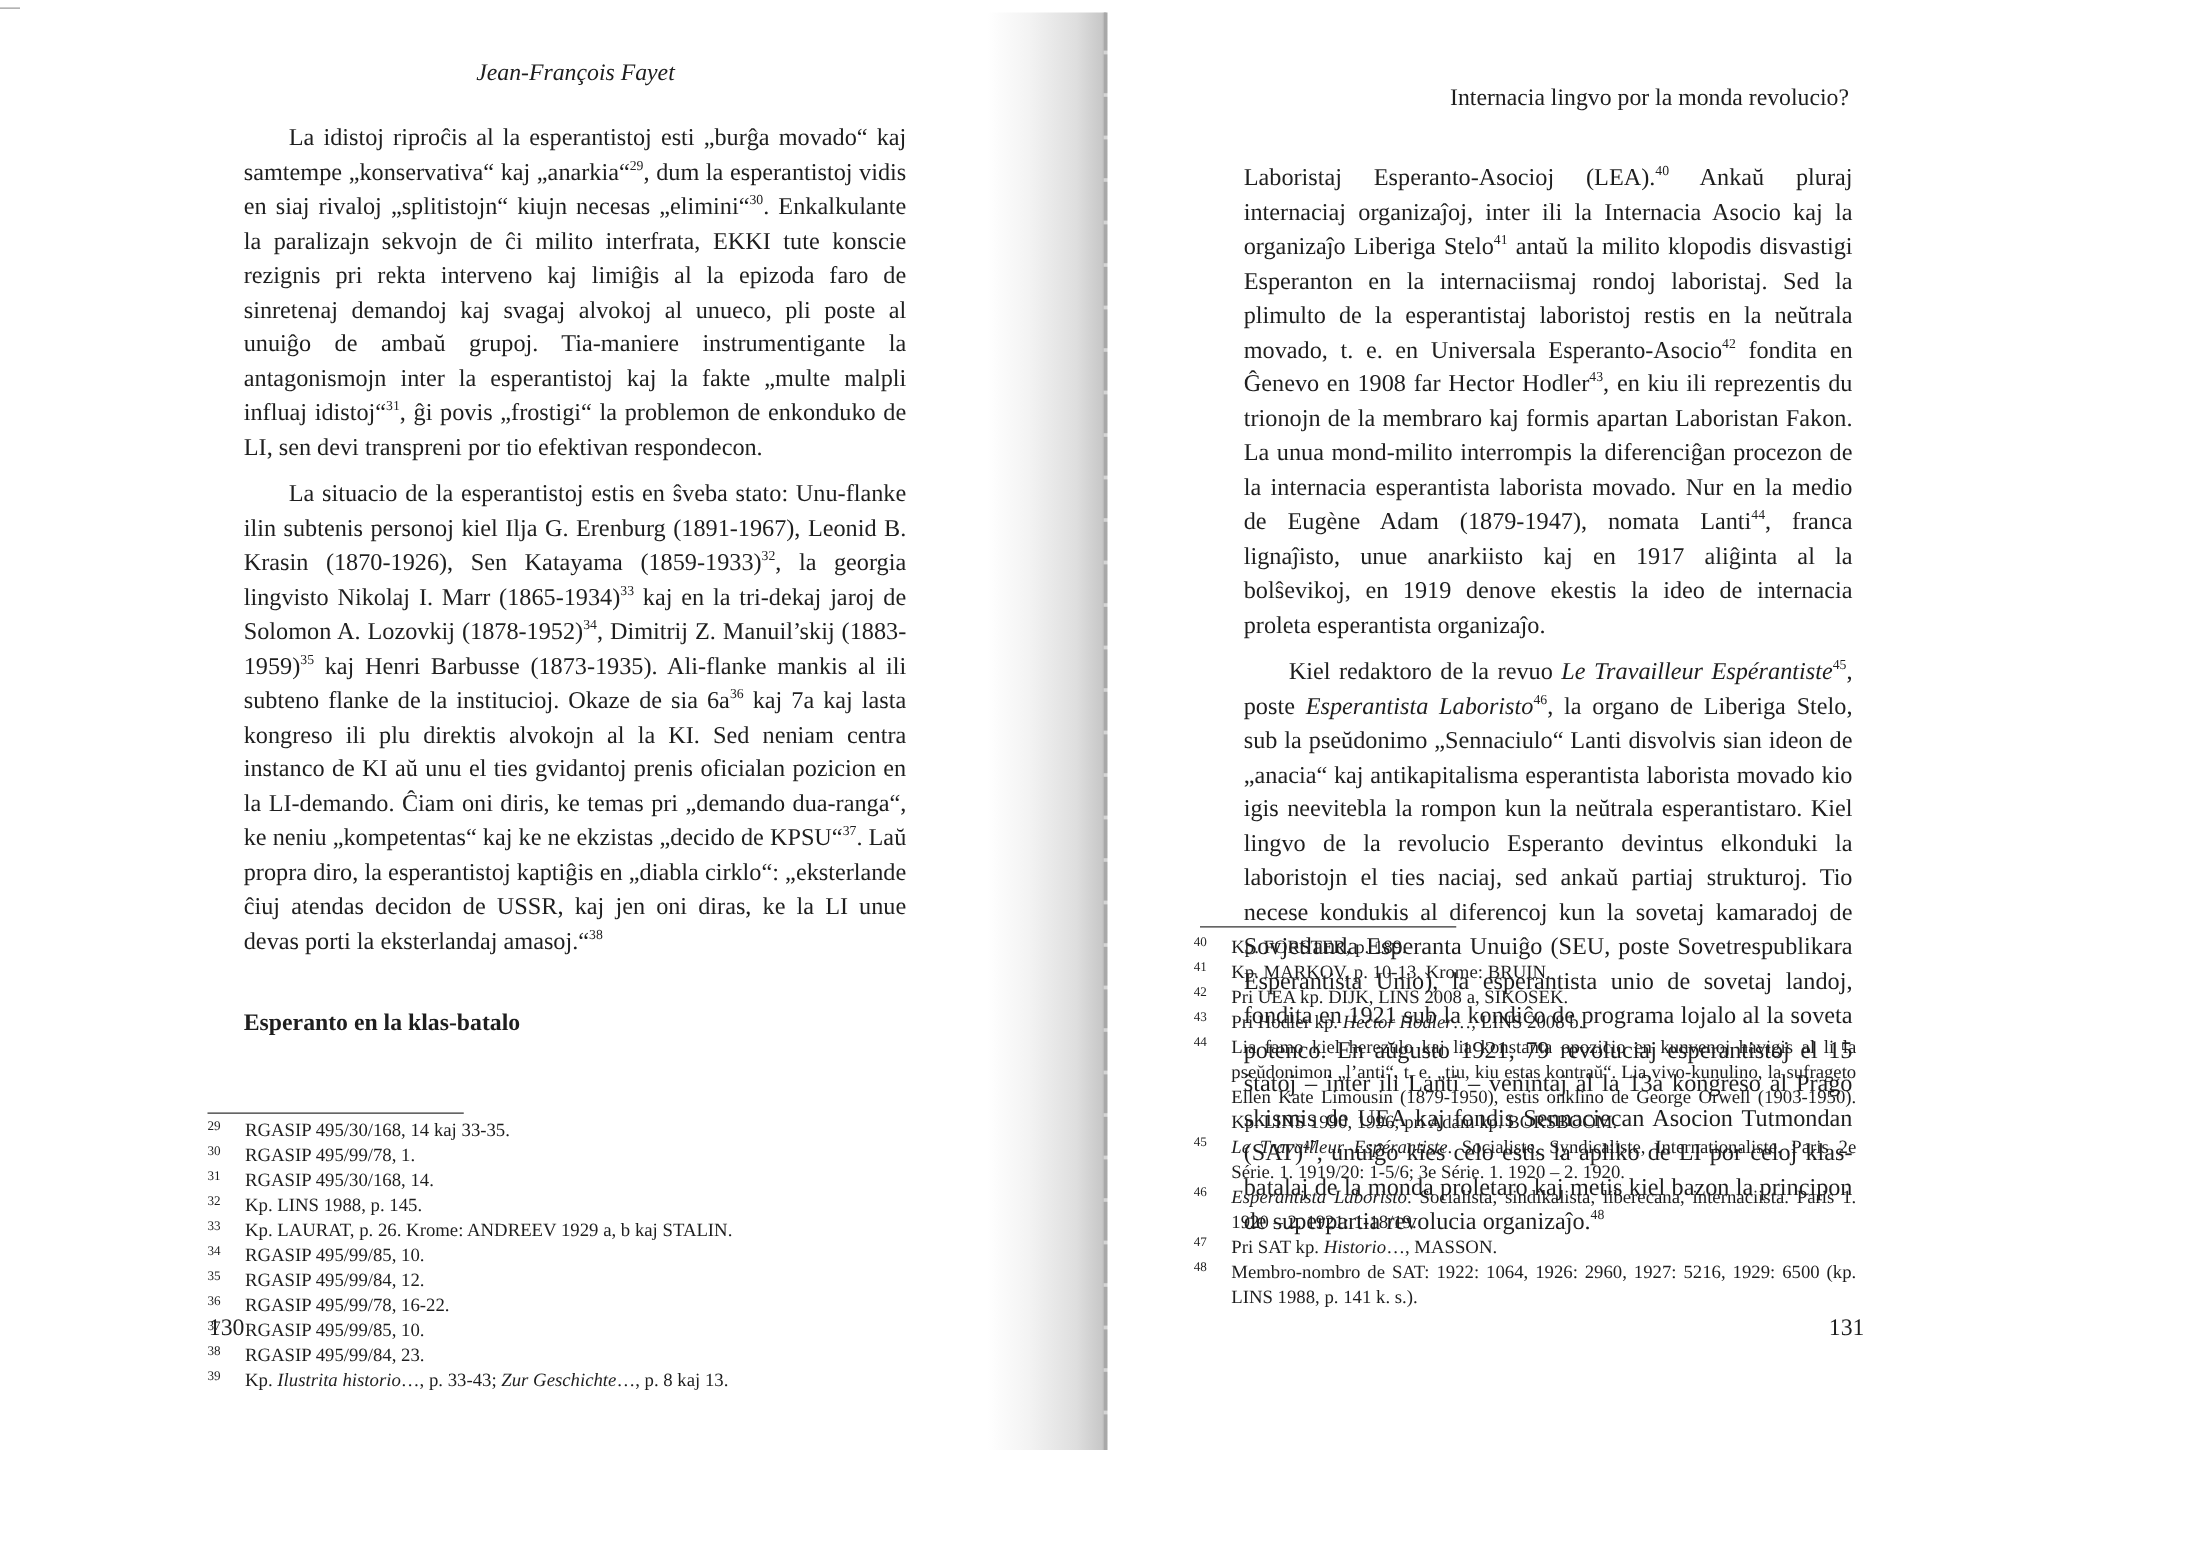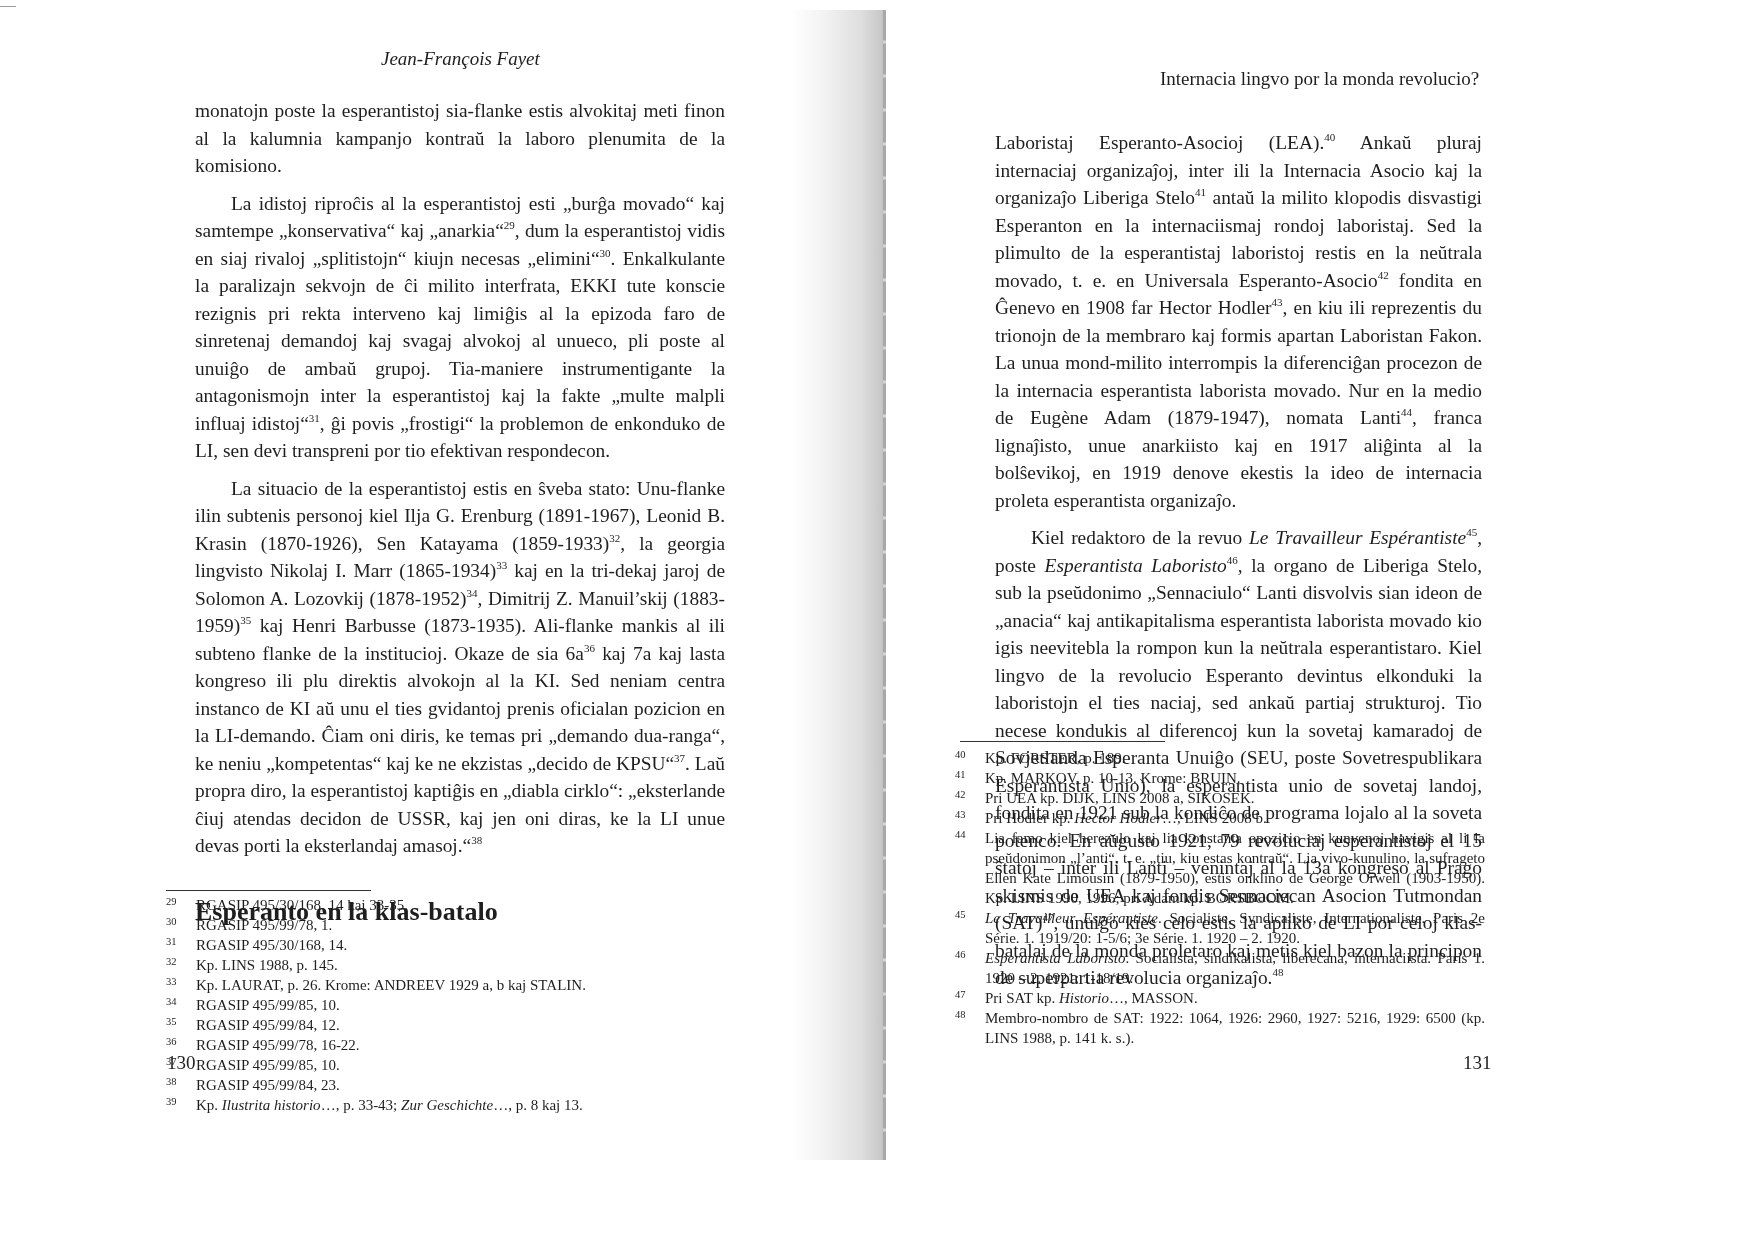--- a/index.html
+++ b/index.html
@@ -24,21 +24,21 @@
   .runhead { position: absolute; font-size: 19px; }
   .runhead-left { left: 365px; top: 48px; font-style: italic; }
   .runhead-right { left: 1160px; top: 48px; margin-top: 20px; }
   .textcol { position: absolute; font-size: 19.4px; line-height: 27.5px; text-align: justify; }
   .col-left { left: 179px; top: 97px; width: 530px; }
   .col-right { left: 995px; top: 97px; width: 487px; margin-top: 32px; }
   .par { margin: 0; }
   .par + .par { margin-top: 10px; }
   .indent { text-indent: 36px; }
   sup { font-size: 11px; line-height: 0; vertical-align: 8px; }
-  .section-heading { font-weight: bold; font-size: 26px; margin: 38px 0 10px 0; font-family: Liberation Serif, serif; }
+  .section-heading { font-weight: bold; font-size: 19px; margin: 38px 0 10px 0; font-family: Liberation Serif, serif; }
   .fn-rule { position: absolute; height: 1px; background: #333; }
   .fn-rule-left { left: 150px; top: 890px; width: 205px; }
   .fn-rule-right { left: 960px; top: 741px; width: 205px; }
   .footnotes { position: absolute; font-size: 15px; line-height: 20px; }
   .fn-left { left: 150px; top: 895px; width: 560px; }
   .fn-right { left: 955px; top: 748px; width: 530px; text-align: justify; }
   .fn { display: flex; align-items: flex-start; margin: 0 0 0 0; }
   .fn-num { width: 30px; flex: 0 0 30px; font-size: 10.5px; line-height: 14px; padding-top: 0; }
   .fn-text { flex: 1; }
   .pageno { position: absolute; font-size: 19px; }
@@ -48,21 +48,20 @@
 </style>
 </head>
 <body>
 
 <div class="topline"></div>
 
 <div class="page page-left">
   <div class="runhead runhead-left">Jean-François Fayet</div>
   <div class="textcol col-left">
     <div id="left-paras">
-        <p class="par"><span>monatojn poste la esperantistoj sia-flanke estis alvokitaj meti finon al la kalumnia kampanjo kontraŭ la laboro plenumita de la komisiono.</span></p>
         <p class="par indent"><span>La idistoj riproĉis al la esperantistoj esti „burĝa movado“ kaj samtempe „konservativa“ kaj „anarkia“</span><sup>29</sup><span>, dum la esperantistoj vidis en siaj rivaloj „splitistojn“ kiujn necesas „elimini“</span><sup>30</sup><span>. Enkalkulante la paralizajn sekvojn de ĉi milito interfrata, EKKI tute konscie rezignis pri rekta interveno kaj limiĝis al la epizoda faro de sinretenaj demandoj kaj svagaj alvokoj al unueco, pli poste al unuiĝo de ambaŭ grupoj. Tia-maniere instrumentigante la antagonismojn inter la esperantistoj kaj la fakte „multe malpli influaj idistoj“</span><sup>31</sup><span>, ĝi povis „frostigi“ la problemon de enkonduko de LI, sen devi transpreni por tio efektivan respondecon.</span></p>
         <p class="par indent"><span>La situacio de la esperantistoj estis en ŝveba stato: Unu-flanke ilin subtenis personoj kiel Ilja G. Erenburg (1891-1967), Leonid B. Krasin (1870-1926), Sen Katayama (1859-1933)</span><sup>32</sup><span>, la georgia lingvisto Nikolaj I. Marr (1865-1934)</span><sup>33</sup><span> kaj en la tri-dekaj jaroj de Solomon A. Lozovkij (1878-1952)</span><sup>34</sup><span>, Dimitrij Z. Manuil’skij (1883-1959)</span><sup>35</sup><span> kaj Henri Barbusse (1873-1935). Ali-flanke mankis al ili subteno flanke de la institucioj. Okaze de sia 6a</span><sup>36</sup><span> kaj 7a kaj lasta kongreso ili plu direktis alvokojn al la KI. Sed neniam centra instanco de KI aŭ unu el ties gvidantoj prenis oficialan pozicion en la LI-demando. Ĉiam oni diris, ke temas pri „demando dua-ranga“, ke neniu „kompetentas“ kaj ke ne ekzistas „decido de KPSU“</span><sup>37</sup><span>. Laŭ propra diro, la esperantistoj kaptiĝis en „diabla cirklo“: „eksterlande ĉiuj atendas decidon de USSR, kaj jen oni diras, ke la LI unue devas porti la eksterlandaj amasoj.“</span><sup>38</sup></p>
       </div>
     <div class="section-heading">Esperanto en la klas-batalo</div>
   </div>
   <div class="fn-rule fn-rule-left"></div>
   <div class="footnotes fn-left" id="left-fns">
       <div class="fn">
         <span class="fn-num">29</span>
         <span class="fn-text"><span>RGASIP 495/30/168, 14 kaj 33-35.</span></span>

